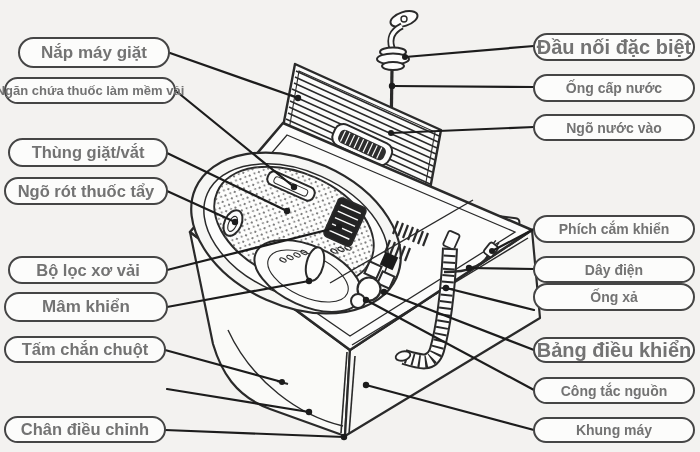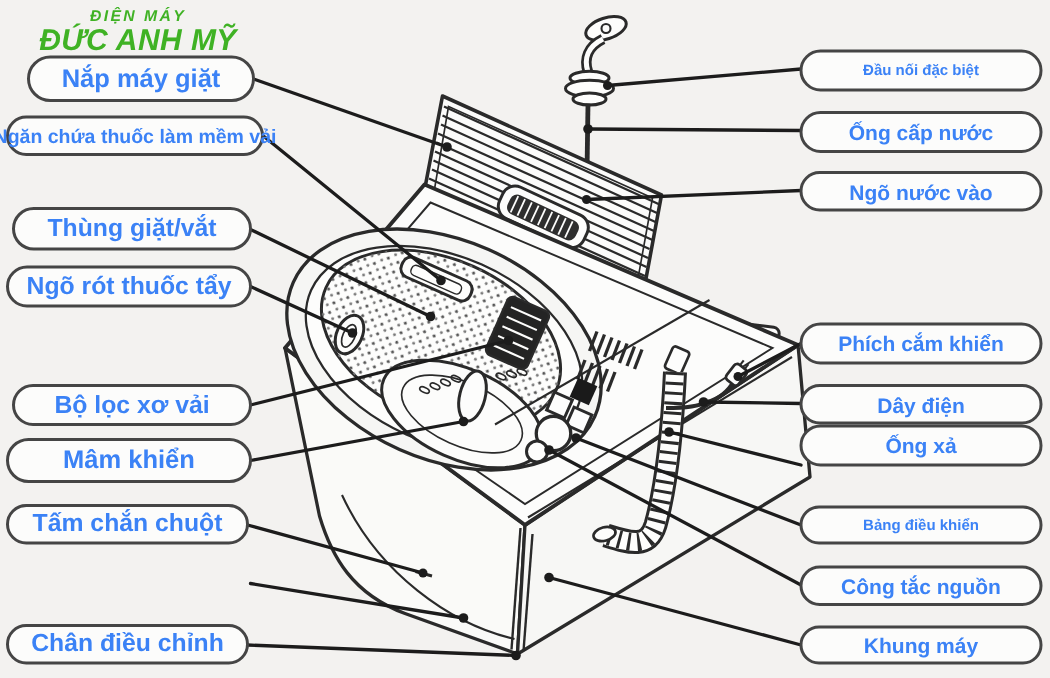--- a/index.html
+++ b/index.html
@@ -12,24 +12,24 @@
   .logo{
     position:absolute;left:26px;top:6px;width:132px;text-align:center;
     color:#3fb224;font-style:italic;line-height:1.05;z-index:3;
   }
   .logo .l1{font-size:10.5px;font-weight:700;letter-spacing:1.6px;}
   .logo .l2{font-size:20px;font-weight:800;letter-spacing:.3px;}
   .pill{
     position:absolute;z-index:3;box-sizing:border-box;
     border:2px solid #454545;border-radius:999px;background:#fcfcfb;
     display:flex;align-items:center;justify-content:center;
-    font-weight:bold;color:#3b82f6;white-space:nowrap;
+    font-weight:bold;color:#737373;white-space:nowrap;
   }
   .fs17{font-size:17px}.fs165{font-size:16.5px}.fs16{font-size:14px}
-  .fs155{font-size:10px}.fs125{font-size:13px}
+  .fs155{font-size:20px}.fs125{font-size:13px}
 </style>
 </head>
 <body>
 
 <div class="stage">
 
   <svg width="700" height="452" viewBox="0 0 700 452">
     <defs>
       <pattern id="tubdots" width="7" height="7" patternUnits="userSpaceOnUse">
         <circle cx="2" cy="2" r="1" fill="#555"></circle>
@@ -230,24 +230,20 @@
         <circle cx="391" cy="133" r="3"></circle>
       <circle cx="492" cy="251" r="3"></circle>
         <circle cx="469" cy="268" r="3.2"></circle>
       <circle cx="446" cy="288" r="3.2"></circle>
         <circle cx="384" cy="292" r="3.2"></circle>
       <circle cx="366" cy="300" r="3.2"></circle>
         <circle cx="366" cy="385" r="3.2"></circle>
     </g>
   </svg>
 
-  <div class="logo">
-    <div class="l1">ĐIỆN MÁY</div>
-    <div class="l2">ĐỨC ANH MỸ</div>
-  </div>
 
   <div class="pill fs17" style="left:18px;top:37px;width:152px;height:31px">
       <span>Nắp máy giặt</span>
     </div>
   <div class="pill fs125" style="left:4px;top:77px;width:172px;height:27px">
       <span>Ngăn chứa thuốc làm mềm vải</span>
     </div>
   <div class="pill fs165" style="left:8px;top:138px;width:160px;height:29px">
       <span>Thùng giặt/vắt</span>
     </div>

